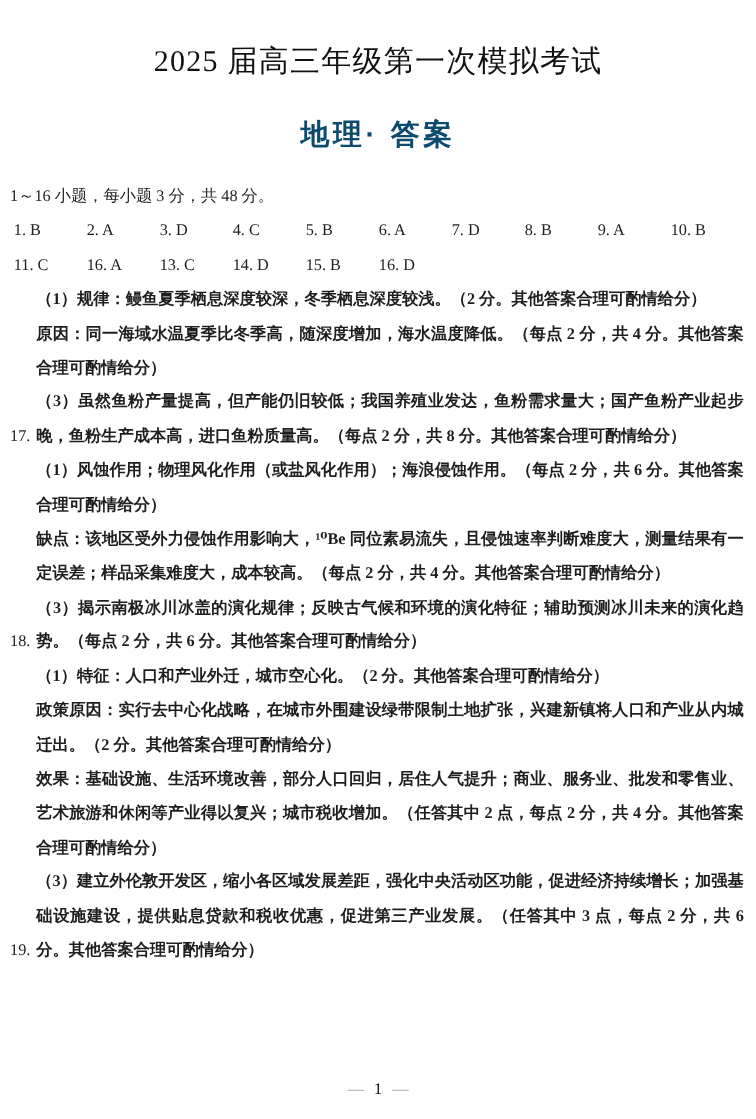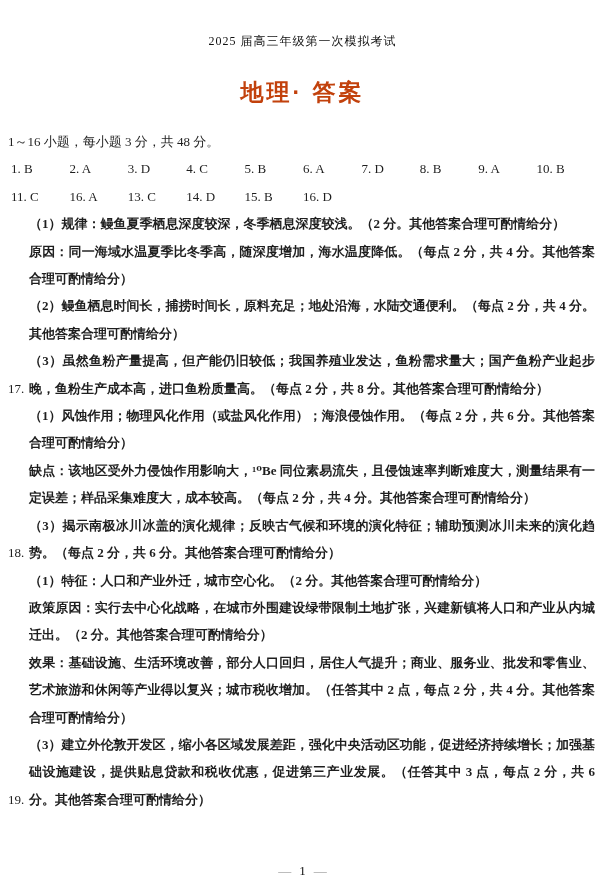--- a/index.html
+++ b/index.html
@@ -10,33 +10,33 @@
     margin: 0 auto;
     background: #ffffff;
     font-family: "Liberation Serif", "DejaVu Serif", serif;
     color: #1e1e1e;
     overflow: hidden;
     box-sizing: border-box;
   }
   .title {
     padding-top: 33px;
     text-align: center;
-    font-size: 12px;
+    font-size: 24px;
     letter-spacing: 1px;
     font-weight: 400;
     color: #111;
   }
   .subtitle {
     margin-top: 27px;
     text-align: center;
     font-size: 23px;
     font-weight: 700;
     letter-spacing: 3px;
     font-family: "Liberation Sans", "DejaVu Sans", sans-serif;
-    color: #c2410c;
+    color: #0c4a6e;
   }
   .body {
     margin: 20px 10px 0 8px;
     font-size: 13px;
     line-height: 27.4px;
   }
   .mcq-intro { margin: 0; }
   .mcq-grid {
     display: grid;
     grid-template-columns: repeat(10, 1fr);
@@ -89,21 +89,20 @@
       <span>14. D</span>
       <span>15. B</span>
       <span>16. D</span>
     </div>
 
     <div class="question">
       <span class="qnum">17.</span>
       <div class="qbody">
         <p>（1）规律：鳗鱼夏季栖息深度较深，冬季栖息深度较浅。（2 分。其他答案合理可酌情给分）</p>
         <p>原因：同一海域水温夏季比冬季高，随深度增加，海水温度降低。（每点 2 分，共 4 分。其他答案合理可酌情给分）</p>
-        <p>（2）鳗鱼栖息时间长，捕捞时间长，原料充足；地处沿海，水陆交通便利。（每点 2 分，共 4 分。其他答案合理可酌情给分）</p>
         <p>（3）虽然鱼粉产量提高，但产能仍旧较低；我国养殖业发达，鱼粉需求量大；国产鱼粉产业起步晚，鱼粉生产成本高，进口鱼粉质量高。（每点 2 分，共 8 分。其他答案合理可酌情给分）</p>
       </div>
     </div>
 
     <div class="question">
       <span class="qnum">18.</span>
       <div class="qbody">
         <p>（1）风蚀作用；物理风化作用（或盐风化作用）；海浪侵蚀作用。（每点 2 分，共 6 分。其他答案合理可酌情给分）</p>
         <p>缺点：该地区受外力侵蚀作用影响大，¹⁰Be 同位素易流失，且侵蚀速率判断难度大，测量结果有一定误差；样品采集难度大，成本较高。（每点 2 分，共 4 分。其他答案合理可酌情给分）</p>
         <p>（3）揭示南极冰川冰盖的演化规律；反映古气候和环境的演化特征；辅助预测冰川未来的演化趋势。（每点 2 分，共 6 分。其他答案合理可酌情给分）</p>

